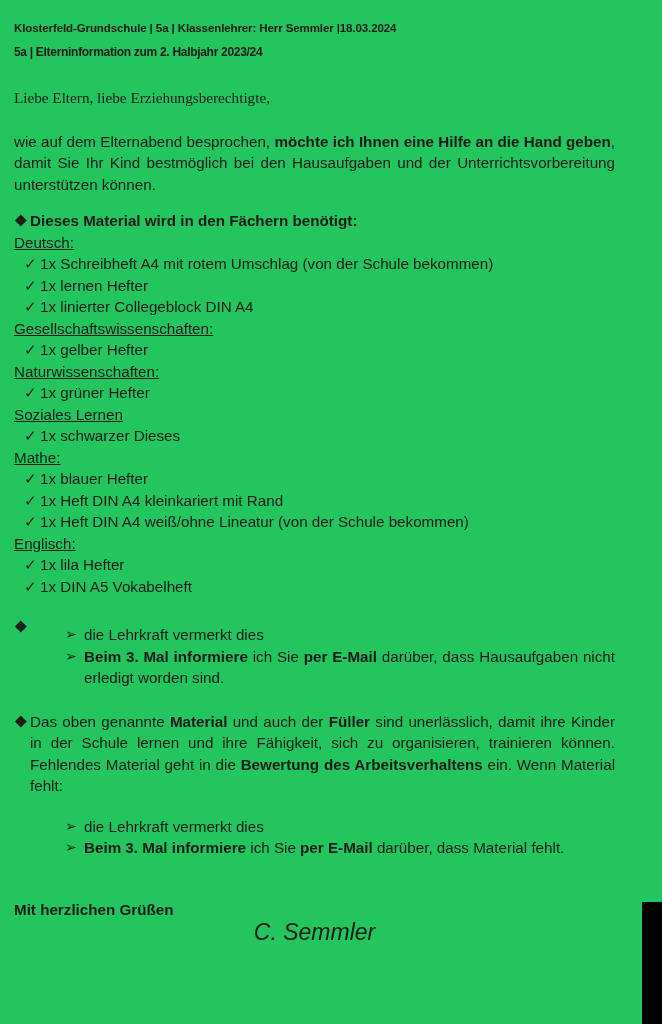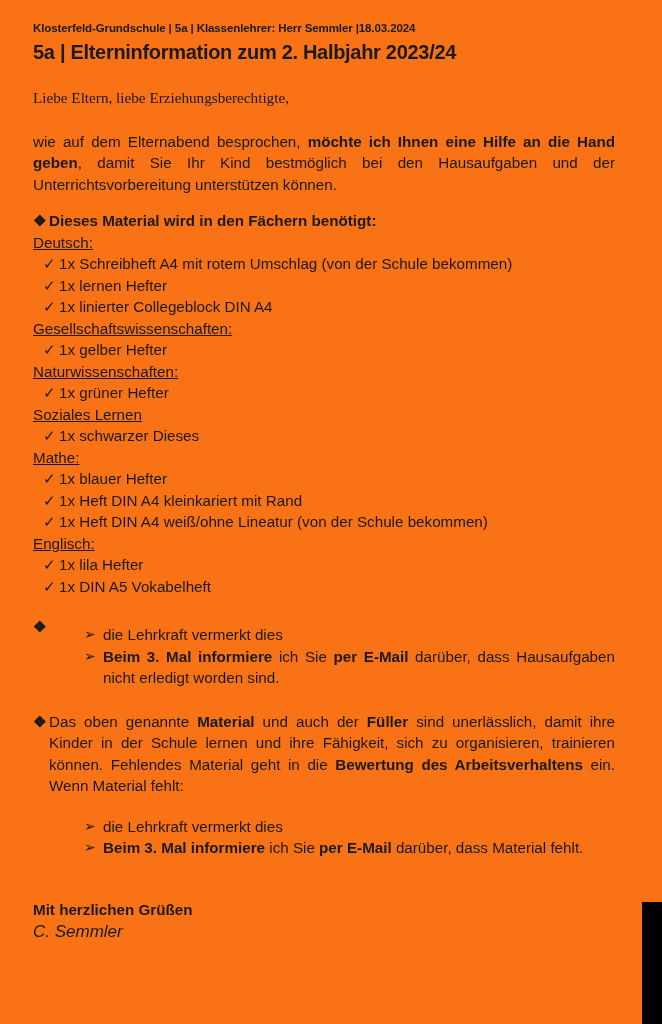--- a/index.html
+++ b/index.html
@@ -1,35 +1,35 @@
 <!DOCTYPE html>
 <html><head>
 <meta charset="utf-8">
 <style>
   html, body { margin: 0; padding: 0; background: #e8e8e8; }
   .page {
     position: relative;
     width: 662px;
     height: 1024px;
-    background: #f97316;
+    background: #22c55e;
     color: #1a1a1a;
     font-family: "Liberation Sans", sans-serif;
     overflow: hidden;
     box-sizing: border-box;
-    padding: 21px 47px 0 33px;
+    padding: 21px 47px 0 14px;
   }
   .doc-header {
     font-size: 11.5px;
     line-height: 14px;
     font-weight: bold;
     letter-spacing: -0.1px;
   }
   .doc-title {
     margin: 4px 0 0 0;
-    font-size: 20px;
+    font-size: 12px;
     line-height: 27px;
     font-weight: bold;
     letter-spacing: -0.3px;
   }
   .body-text {
     font-size: 15.2px;
     line-height: 21.5px;
     margin: 0;
   }
   .b { font-weight: bold; text-align: right; }
@@ -68,22 +68,23 @@
   .point .arrow {
     position: absolute;
     left: 51px;
     top: 0;
     font-size: 14px;
   }
   .closing { margin-top: 40px; }
   .farewell { font-weight: bold; }
   .signature {
     font-style: italic;
-    font-size: 17px;
+    font-size: 23px;
     line-height: 24px;
+    text-align: center;
   }
   .black-bar {
     position: absolute;
     right: 0;
     top: 902px;
     width: 20px;
     height: 122px;
     background: #000000;
   }
 </style>

